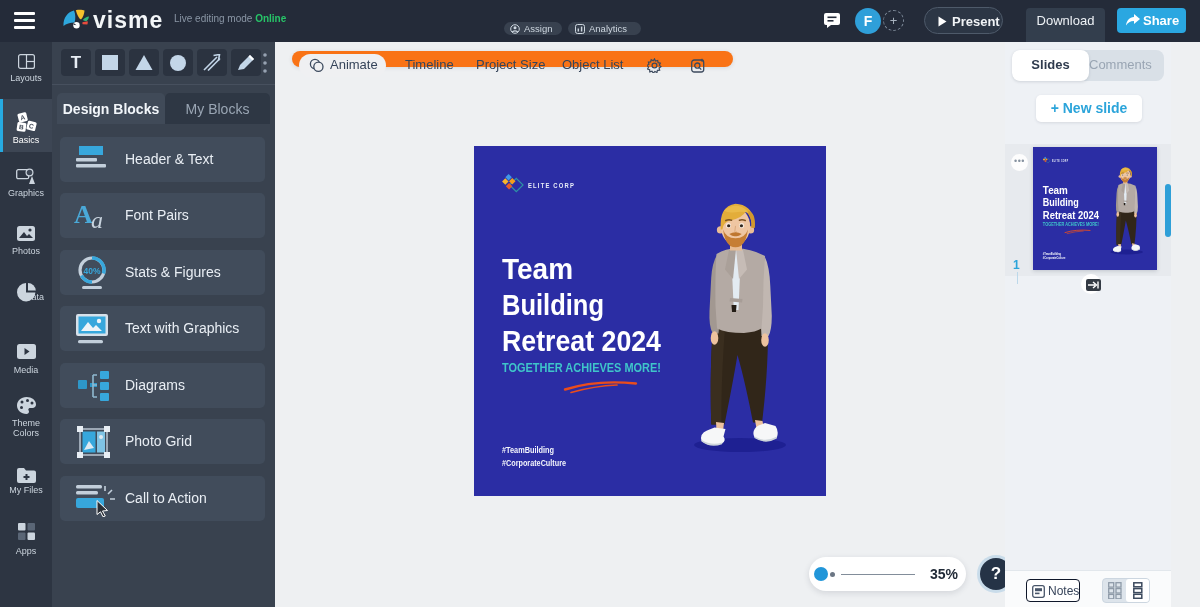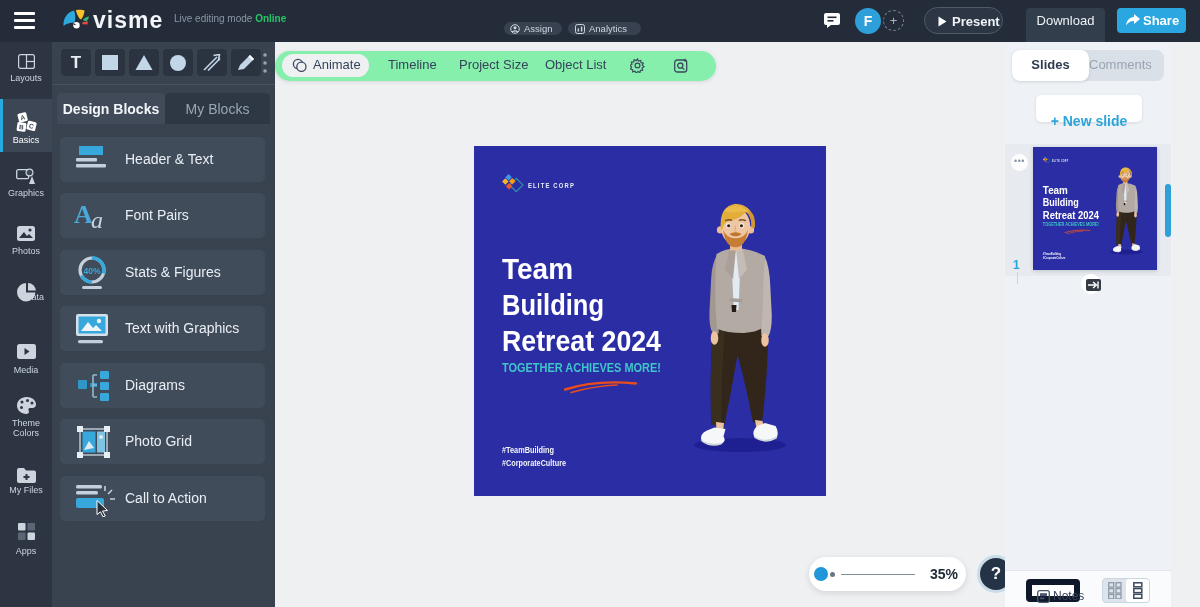--- a/index.html
+++ b/index.html
@@ -354,21 +354,21 @@
 
       <path d="M 247.5 83 Q 249 96.5 255.5 101.5 Q 261.5 104.8 267.5 101.5 Q 274 96.5 275.5 83 Q 272.5 92.5 261.5 93 Q 250.5 92.5 247.5 83 Z" fill="#c67e35"></path>
       <path d="M 254.5 88 Q 261.5 84.5 268.5 88 Q 264.5 91.3 261.5 90.6 Q 258.5 91.3 254.5 88 Z" fill="#bf7730"></path>
       </g>
     </g>
   </defs>
 </svg>
 
 <div class="abs" id="canvas" style="left:275px;top:42px;width:759px;height:565px;background:#eef0f2;">
 
-  <div class="abs" style="left:0;top:9px;width:441px;height:30px;background:#86efac;border-radius:15px;box-shadow:0 1px 4px rgba(40,50,70,.12);">
+  <div class="abs" style="left:17px;top:9px;width:441px;height:16px;background:#f97316;border-radius:15px;box-shadow:0 1px 4px rgba(40,50,70,.12);">
     <div class="abs" style="left:7px;top:3px;width:87px;height:23px;background:#eff0f2;border-radius:12px;"></div>
     <svg class="abs" style="left:17px;top:7px;" width="15" height="15" viewBox="0 0 15 15">
       <circle cx="6" cy="6" r="4.6" fill="none" stroke="#3c4a5e" stroke-width="1.3"></circle>
       <circle cx="9.4" cy="8.8" r="4.6" fill="#eff0f2" stroke="#3c4a5e" stroke-width="1.3"></circle>
     </svg>
     <div class="abs" style="left:38px;top:6px;font-size:13px;color:#35445a;">Animate</div>
     <div class="abs" style="left:113px;top:6px;font-size:13px;color:#35445a;">Timeline</div>
     <div class="abs" style="left:184px;top:6px;font-size:13px;color:#35445a;">Project Size</div>
     <div class="abs" style="left:270px;top:6px;font-size:13px;color:#35445a;">Object List</div>
     <svg class="abs" style="left:355px;top:7px;" width="15" height="15" viewBox="0 0 16 16">
@@ -401,21 +401,21 @@
 </div>
 
 <div class="abs" id="rightpanel" style="left:1005px;top:42px;width:166px;height:565px;background:#eef1f5;">
 
   <div class="abs" style="left:7px;top:8px;width:152px;height:31px;background:#d9e0e7;border-radius:8px;"></div>
   <div class="abs" style="left:7px;top:8px;width:77px;height:31px;background:#fff;border-radius:8px;box-shadow:0 1px 3px rgba(40,50,70,.15);"></div>
   <div class="abs" style="left:7px;top:15px;width:77px;text-align:center;font-size:13px;font-weight:bold;color:#2e3a4d;">Slides</div>
   <div class="abs" style="left:84px;top:15px;width:75px;text-align:left;font-size:13px;color:#99a5b3;">Comments</div>
 
   <div class="abs" style="left:31px;top:53px;width:106px;height:27px;background:#fff;border-radius:5px;box-shadow:0 1px 3px rgba(40,50,70,.12);"></div>
-  <div class="abs" style="left:31px;top:58px;width:106px;text-align:center;font-size:14px;font-weight:bold;color:#2ba4da;margin-top:13px;">+ New slide</div>
+  <div class="abs" style="left:31px;top:58px;width:106px;text-align:center;font-size:14px;font-weight:bold;color:#2ba4da;">+ New slide</div>
 
   <div class="abs" style="left:0;top:102px;width:166px;height:132px;background:#e7eaee;"></div>
 
   <div class="abs" style="left:6px;top:112px;width:17px;height:17px;border-radius:50%;background:#fdfdfd;color:#8793a1;font-size:9px;letter-spacing:.5px;text-align:center;line-height:15px;">•••</div>
 
   <div class="abs" style="left:28px;top:105px;width:124px;height:123px;box-shadow:0 1px 4px rgba(40,50,70,.2);">
     <svg width="124" height="123" viewBox="0 0 352 350" preserveAspectRatio="none">
         <use href="#art"></use>
       </svg>
   </div>
@@ -427,21 +427,21 @@
 
   <div class="abs" style="left:76px;top:232px;width:20px;height:20px;border-radius:50%;background:#fff;"></div>
   <div class="abs" style="left:81px;top:237px;width:15px;height:12px;background:#343b44;border-radius:2px;">
     <svg style="position:absolute;left:2px;top:2px;" width="11" height="8" viewBox="0 0 11 8">
       <path d="M0 4 h7 M5 1 l3.5 3 L5 7" stroke="#fff" stroke-width="1.4" fill="none"></path>
       <rect x="9.3" y="0.5" width="1.4" height="7" fill="#fff"></rect>
     </svg>
   </div>
 
   <div class="abs" style="left:0;top:528px;width:166px;height:37px;background:#fafbfc;border-top:1px solid #e2e7ec;"></div>
-  <div class="abs" style="left:21px;top:537px;width:54px;height:23px;background:#fff;border:6px solid #0f172a;border-radius:4px;">
+  <div class="abs" style="left:21px;top:537px;width:54px;height:23px;background:#fff;border:1px solid #0f172a;border-radius:4px;">
     <svg style="position:absolute;left:5px;top:4.5px;" width="13" height="13" viewBox="0 0 13 13">
       <rect x="0.7" y="0.7" width="11.6" height="11.6" rx="2" fill="none" stroke="#49566a" stroke-width="1.3"></rect>
       <rect x="3" y="3.2" width="7" height="3" fill="#49566a"></rect>
       <rect x="3" y="7.6" width="4.5" height="1.6" fill="#49566a"></rect>
     </svg>
     <div class="abs" style="left:21px;top:4px;font-size:12px;color:#37445a;">Notes</div>
   </div>
   <div class="abs" style="left:97px;top:536px;width:48px;height:25px;background:#dde4eb;border:1px solid #ccd6e0;border-radius:4px;"></div>
   <div class="abs" style="left:121px;top:537px;width:23px;height:23px;background:#fff;border-radius:3px;"></div>
   <svg class="abs" style="left:103px;top:540px;" width="14" height="17" viewBox="0 0 14 17">

